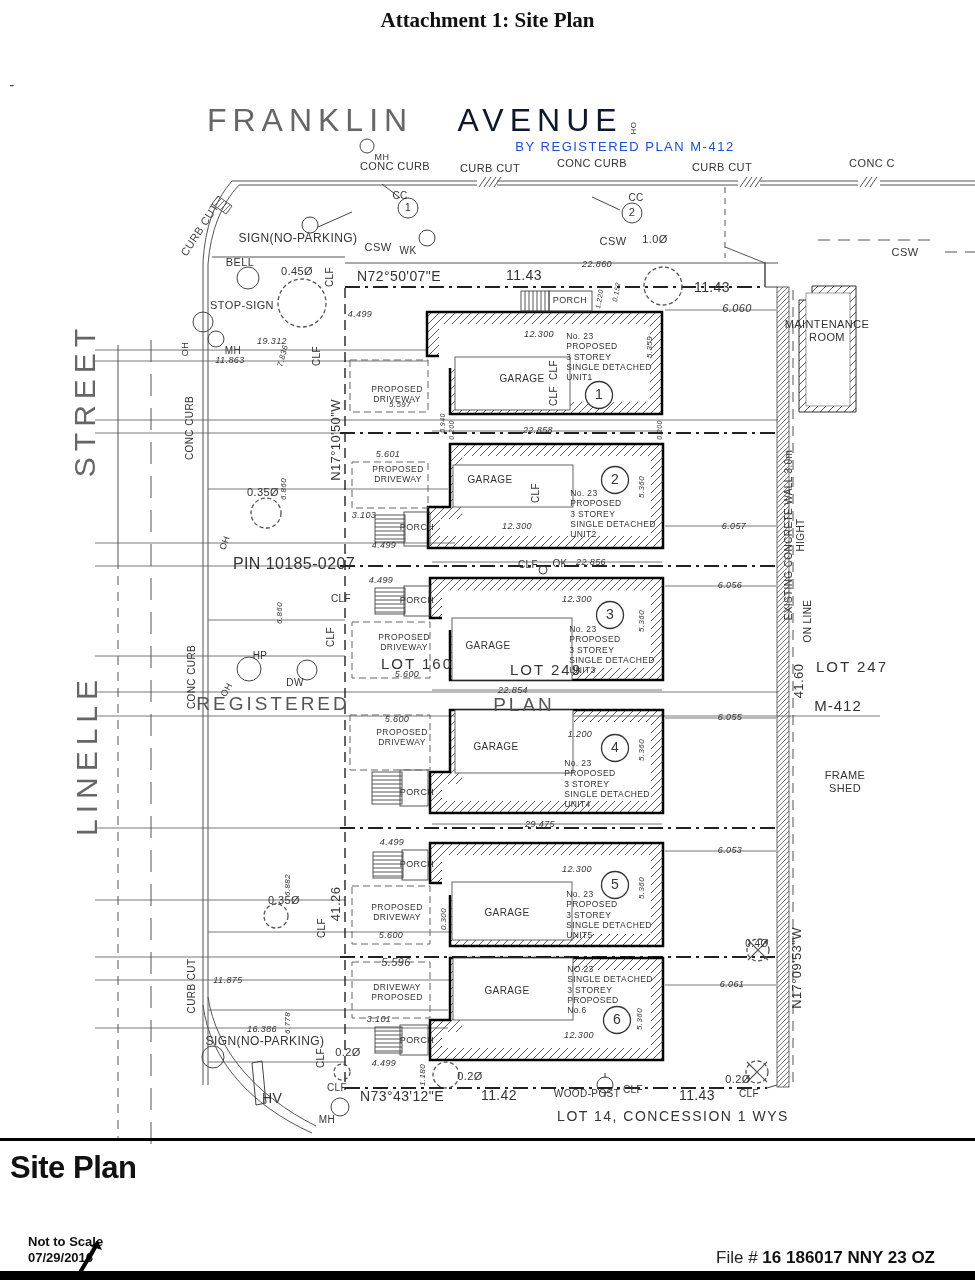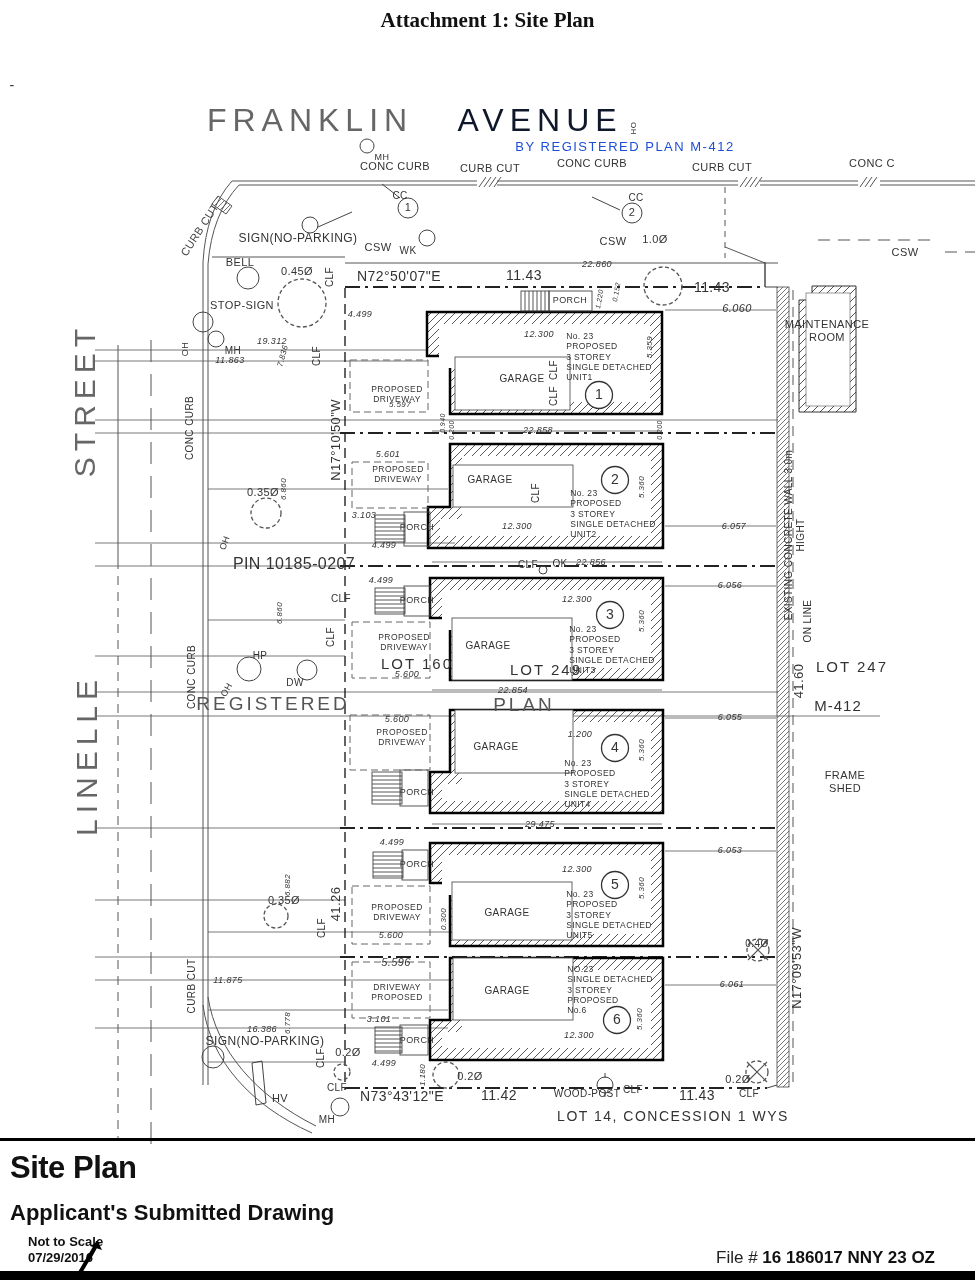--- a/index.html
+++ b/index.html
@@ -399,35 +399,34 @@
       <div class="lbl" style="left: 423px; top: 1075px; font-size: 8px; transform: translate(-50%, -50%) rotate(-90deg); font-style: italic;">1.180</div>
       <div class="lbl" style="left: 348px; top: 1053px; font-size: 11px; transform: translate(-50%, -50%);">0.2Ø</div>
       <div class="lbl" style="left: 470px; top: 1077px; font-size: 11px; transform: translate(-50%, -50%);">0.2Ø</div>
       <div class="lbl" style="left: 738px; top: 1080px; font-size: 11px; transform: translate(-50%, -50%);">0.2Ø</div>
       <div class="lbl" style="left: 321px; top: 1058px; font-size: 10px; transform: translate(-50%, -50%) rotate(-90deg);">CLF</div>
       <div class="lbl" style="left: 192px; top: 986px; font-size: 10px; transform: translate(-50%, -50%) rotate(-90deg);">CURB CUT</div>
       <div class="lbl" style="left: 228px; top: 980px; font-size: 9px; transform: translate(-50%, -50%); font-style: italic;">11.875</div>
       <div class="lbl" style="left: 262px; top: 1029px; font-size: 9px; transform: translate(-50%, -50%); font-style: italic;">16.386</div>
       <div class="lbl" style="left: 288px; top: 1023px; font-size: 8px; transform: translate(-50%, -50%) rotate(-90deg); font-style: italic;">6.778</div>
       <div class="lbl" style="left: 265px; top: 1041px; font-size: 12px; transform: translate(-50%, -50%);">SIGN(NO-PARKING)</div>
-      <div class="lbl" style="left: 272px; top: 1099px; font-size: 11px; transform: translate(-50%, -50%); margin-left: 8px;">HV</div>
+      <div class="lbl" style="left: 272px; top: 1099px; font-size: 14px; transform: translate(-50%, -50%);">HV</div>
       <div class="lbl" style="left: 337px; top: 1088px; font-size: 10px; transform: translate(-50%, -50%);">CLF</div>
       <div class="lbl" style="left: 402px; top: 1097px; font-size: 14px; transform: translate(-50%, -50%);">N73°43'12"E</div>
       <div class="lbl" style="left: 499px; top: 1096px; font-size: 14px; transform: translate(-50%, -50%);">11.42</div>
       <div class="lbl" style="left: 587px; top: 1094px; font-size: 10px; transform: translate(-50%, -50%);">WOOD-POST</div>
       <div class="lbl" style="left: 633px; top: 1090px; font-size: 10px; transform: translate(-50%, -50%);">CLF</div>
       <div class="lbl" style="left: 697px; top: 1096px; font-size: 14px; transform: translate(-50%, -50%);">11.43</div>
       <div class="lbl" style="left: 749px; top: 1094px; font-size: 10px; transform: translate(-50%, -50%);">CLF</div>
       <div class="lbl" style="left: 673px; top: 1117px; font-size: 14px; transform: translate(-50%, -50%); letter-spacing: 1.5px;">LOT 14, CONCESSION 1 WYS</div>
       <div class="lbl" style="left: 327px; top: 1120px; font-size: 10px; transform: translate(-50%, -50%);">MH</div>
     </div>
 
   <div id="rule-top"></div>
   <div class="ft" id="ft-siteplan">Site Plan</div>
-  <div class="ft" id="ft-applicant">Applicant's Submitted Drawing</div>
   <div class="ft" id="ft-scale">
     <div>Not to Scale</div>
     <div>07/29/2016</div>
   </div>
   <svg width="60" height="50" style="left:68px;top:1230px;">
     <path d="M10,46 L30,12 M30,12 L20,30" stroke="#000" stroke-width="4" fill="none"></path>
     <polygon points="30,12 22,16 34,20" fill="#000"></polygon>
   </svg>
   <div class="ft" id="ft-file">
     <span class="flabel">File # </span><span>16 186017 NNY 23 OZ</span>

